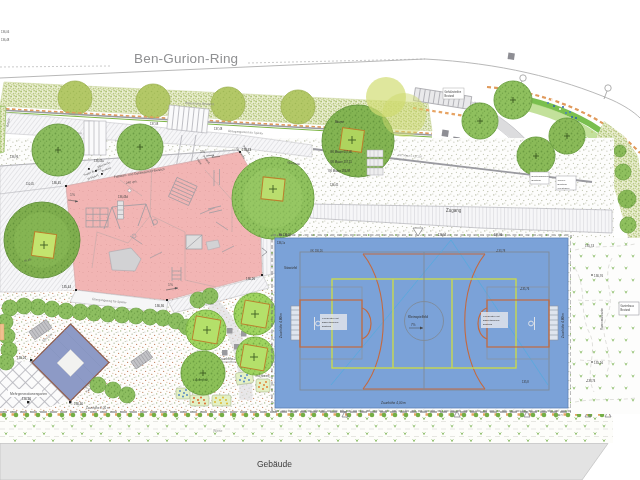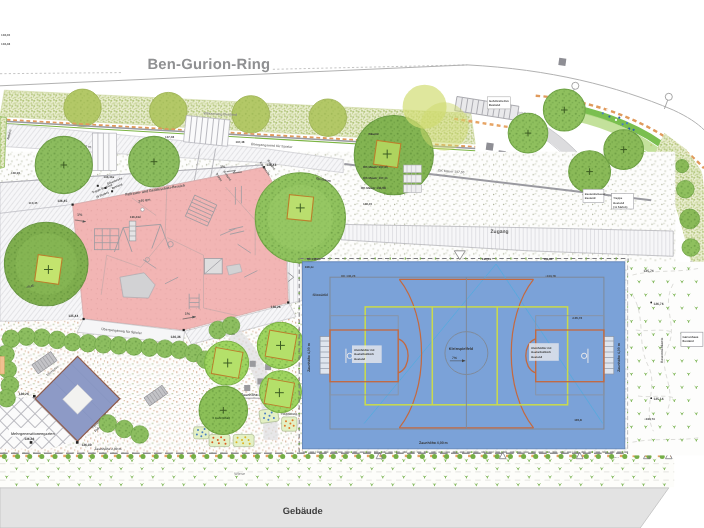--- a/index.html
+++ b/index.html
@@ -1,17 +1,17 @@
 <!DOCTYPE html>
 <html><head>
 <meta charset="utf-8">
 <style>
 html,body{margin:0;padding:0;background:#fff;width:640px;height:480px;overflow:hidden;}
 *{font-family:"Liberation Sans",sans-serif;}
-.wrap{position:relative;width:640px;height:480px;font-weight:bold;}
+.wrap{position:relative;width:640px;height:480px;}
 svg{position:absolute;top:0;left:0;}
 </style>
 </head>
 <body>
 <div class="wrap">
 <svg width="640" height="480" viewBox="0 0 640 480">
 <defs>
   <pattern id="stippleGreen" width="5" height="5" patternUnits="userSpaceOnUse">
     <rect width="5" height="5" fill="#ebefd2"></rect>
     <circle cx="1.1" cy="1.5" r="0.9" fill="#aabf6e"></circle>

